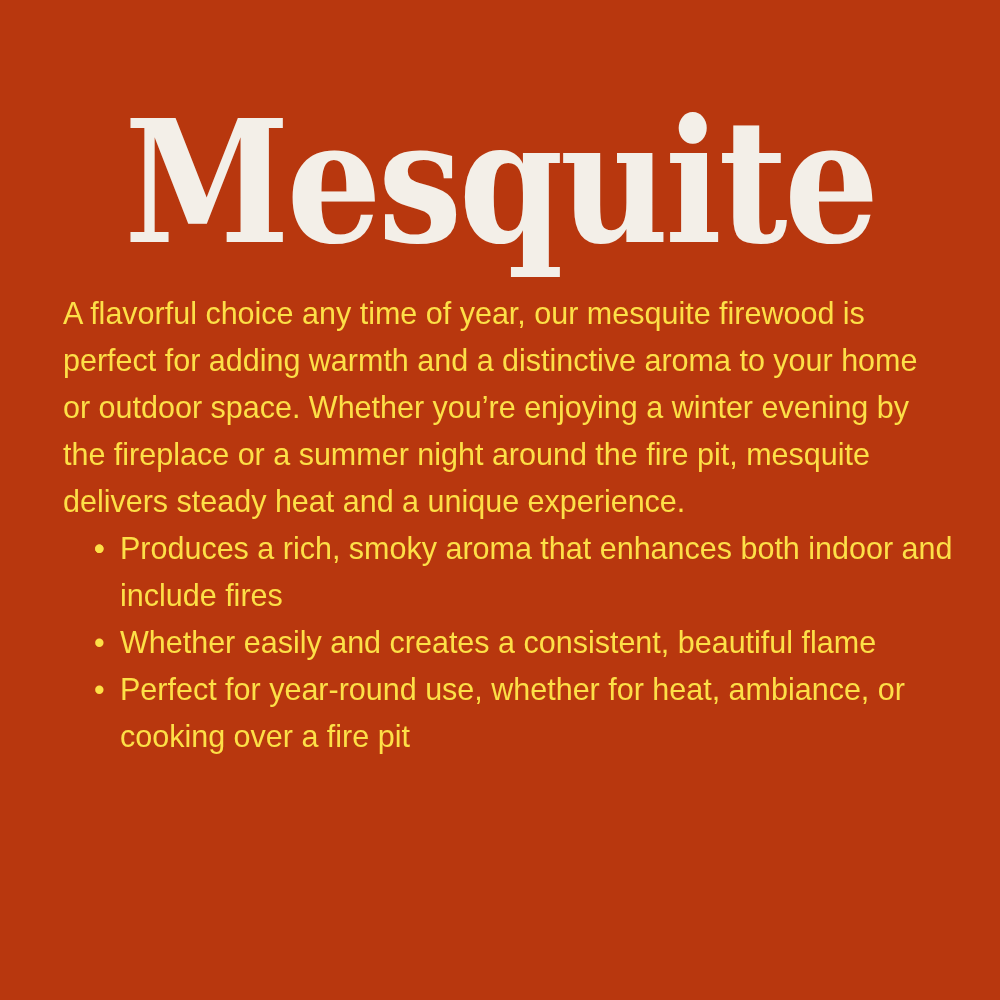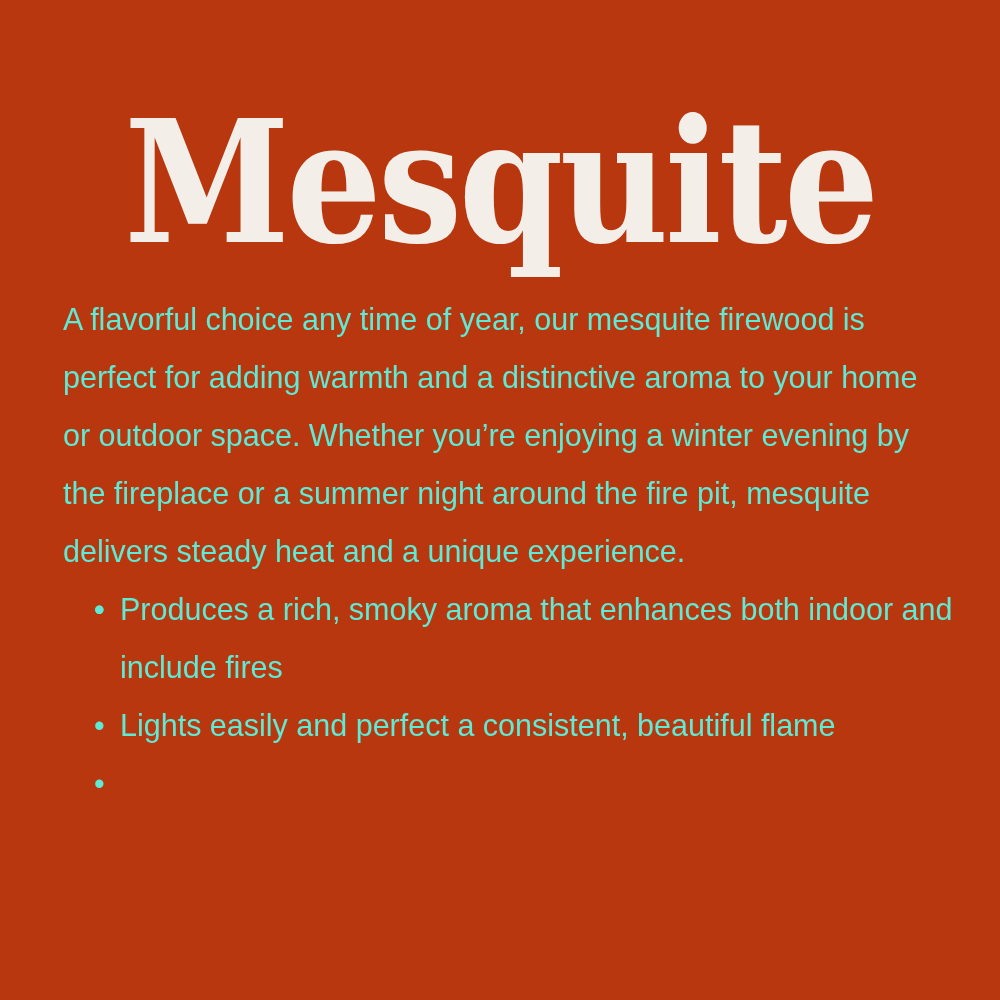--- a/index.html
+++ b/index.html
@@ -5,34 +5,34 @@
   html, body { margin:0; padding:0; }
   body { width:1000px; height:1000px; background:#B8370E; overflow:hidden; position:relative; }
   .title {
     position:absolute; left:0; top:82px; width:1000px; text-align:center;
     font-family:"DejaVu Serif", "Liberation Serif", serif; font-weight:bold;
     font-size:170px; line-height:200px; color:#F3EFE8; letter-spacing:-4px;
     transform:scaleX(0.88); transform-origin:center;
   }
   .content {
     position:absolute; left:63px; top:290px; width:890px;
-    font-family:"Liberation Sans", sans-serif; font-size:30.5px; line-height:58px;
-    color:#5eead4;
+    font-family:"Liberation Sans", sans-serif; font-size:30.5px; line-height:47px;
+    color:#fde047;
   }
   .content p { margin:0; }
   ul { margin:0; padding:0 0 0 57px; list-style:none; }
   li { position:relative; }
   li .bullet { position:absolute; left:-26px; top:0; }
 </style>
 </head>
 <body>
 
 <div class="title">Mesquite</div>
 
 <div class="content">
   <p>A flavorful choice any time of year, our mesquite firewood is perfect for adding warmth and a distinctive aroma to your home or outdoor space. Whether you’re enjoying a winter evening by the fireplace or a summer night around the fire pit, mesquite delivers steady heat and a unique experience.</p>
   <ul>
     <li><span class="bullet">•</span></li>
     <li><span class="bullet">•</span><span>Produces a rich, smoky aroma that enhances both indoor and include fires</span></li>
-    <li><span class="bullet">•</span><span>Lights easily and perfect a consistent, beautiful flame</span></li>
-    <li><span class="bullet">•</span></li>
+    <li><span class="bullet">•</span><span>Whether easily and creates a consistent, beautiful flame</span></li>
+    <li><span class="bullet">•</span><span>Perfect for year-round use, whether for heat, ambiance, or cooking over a fire pit</span></li>
   </ul>
 </div>
 
 </body></html>

